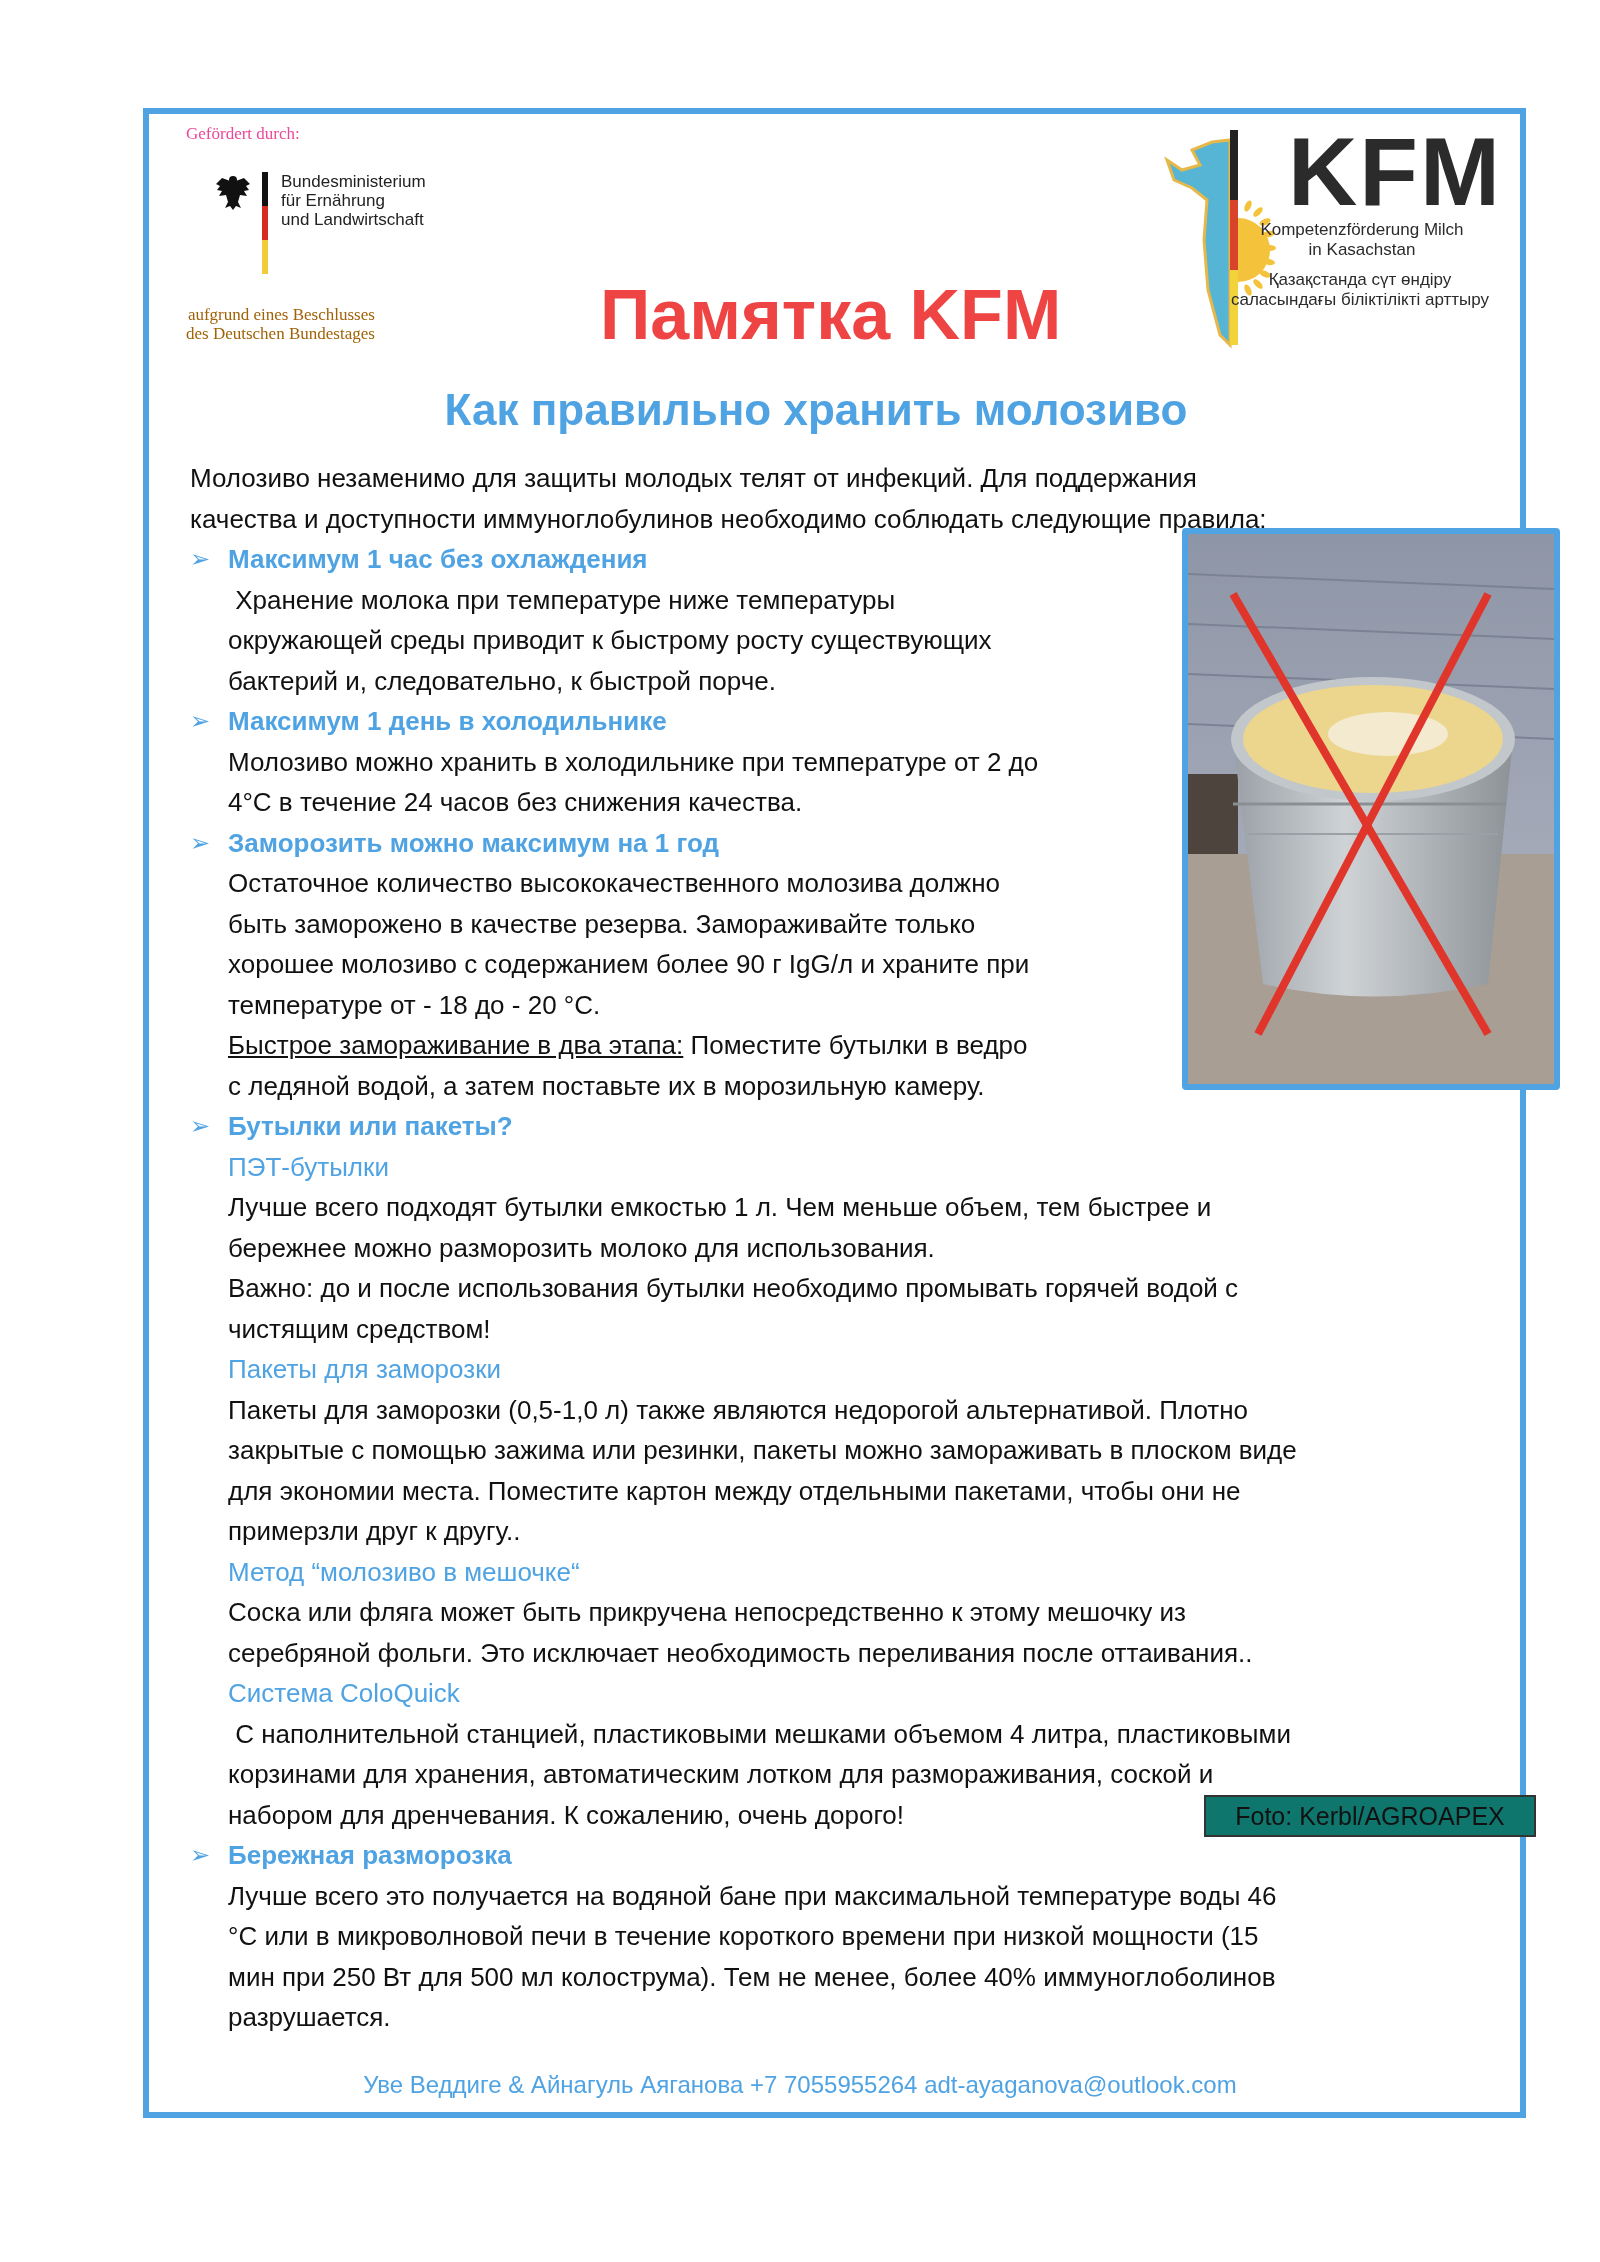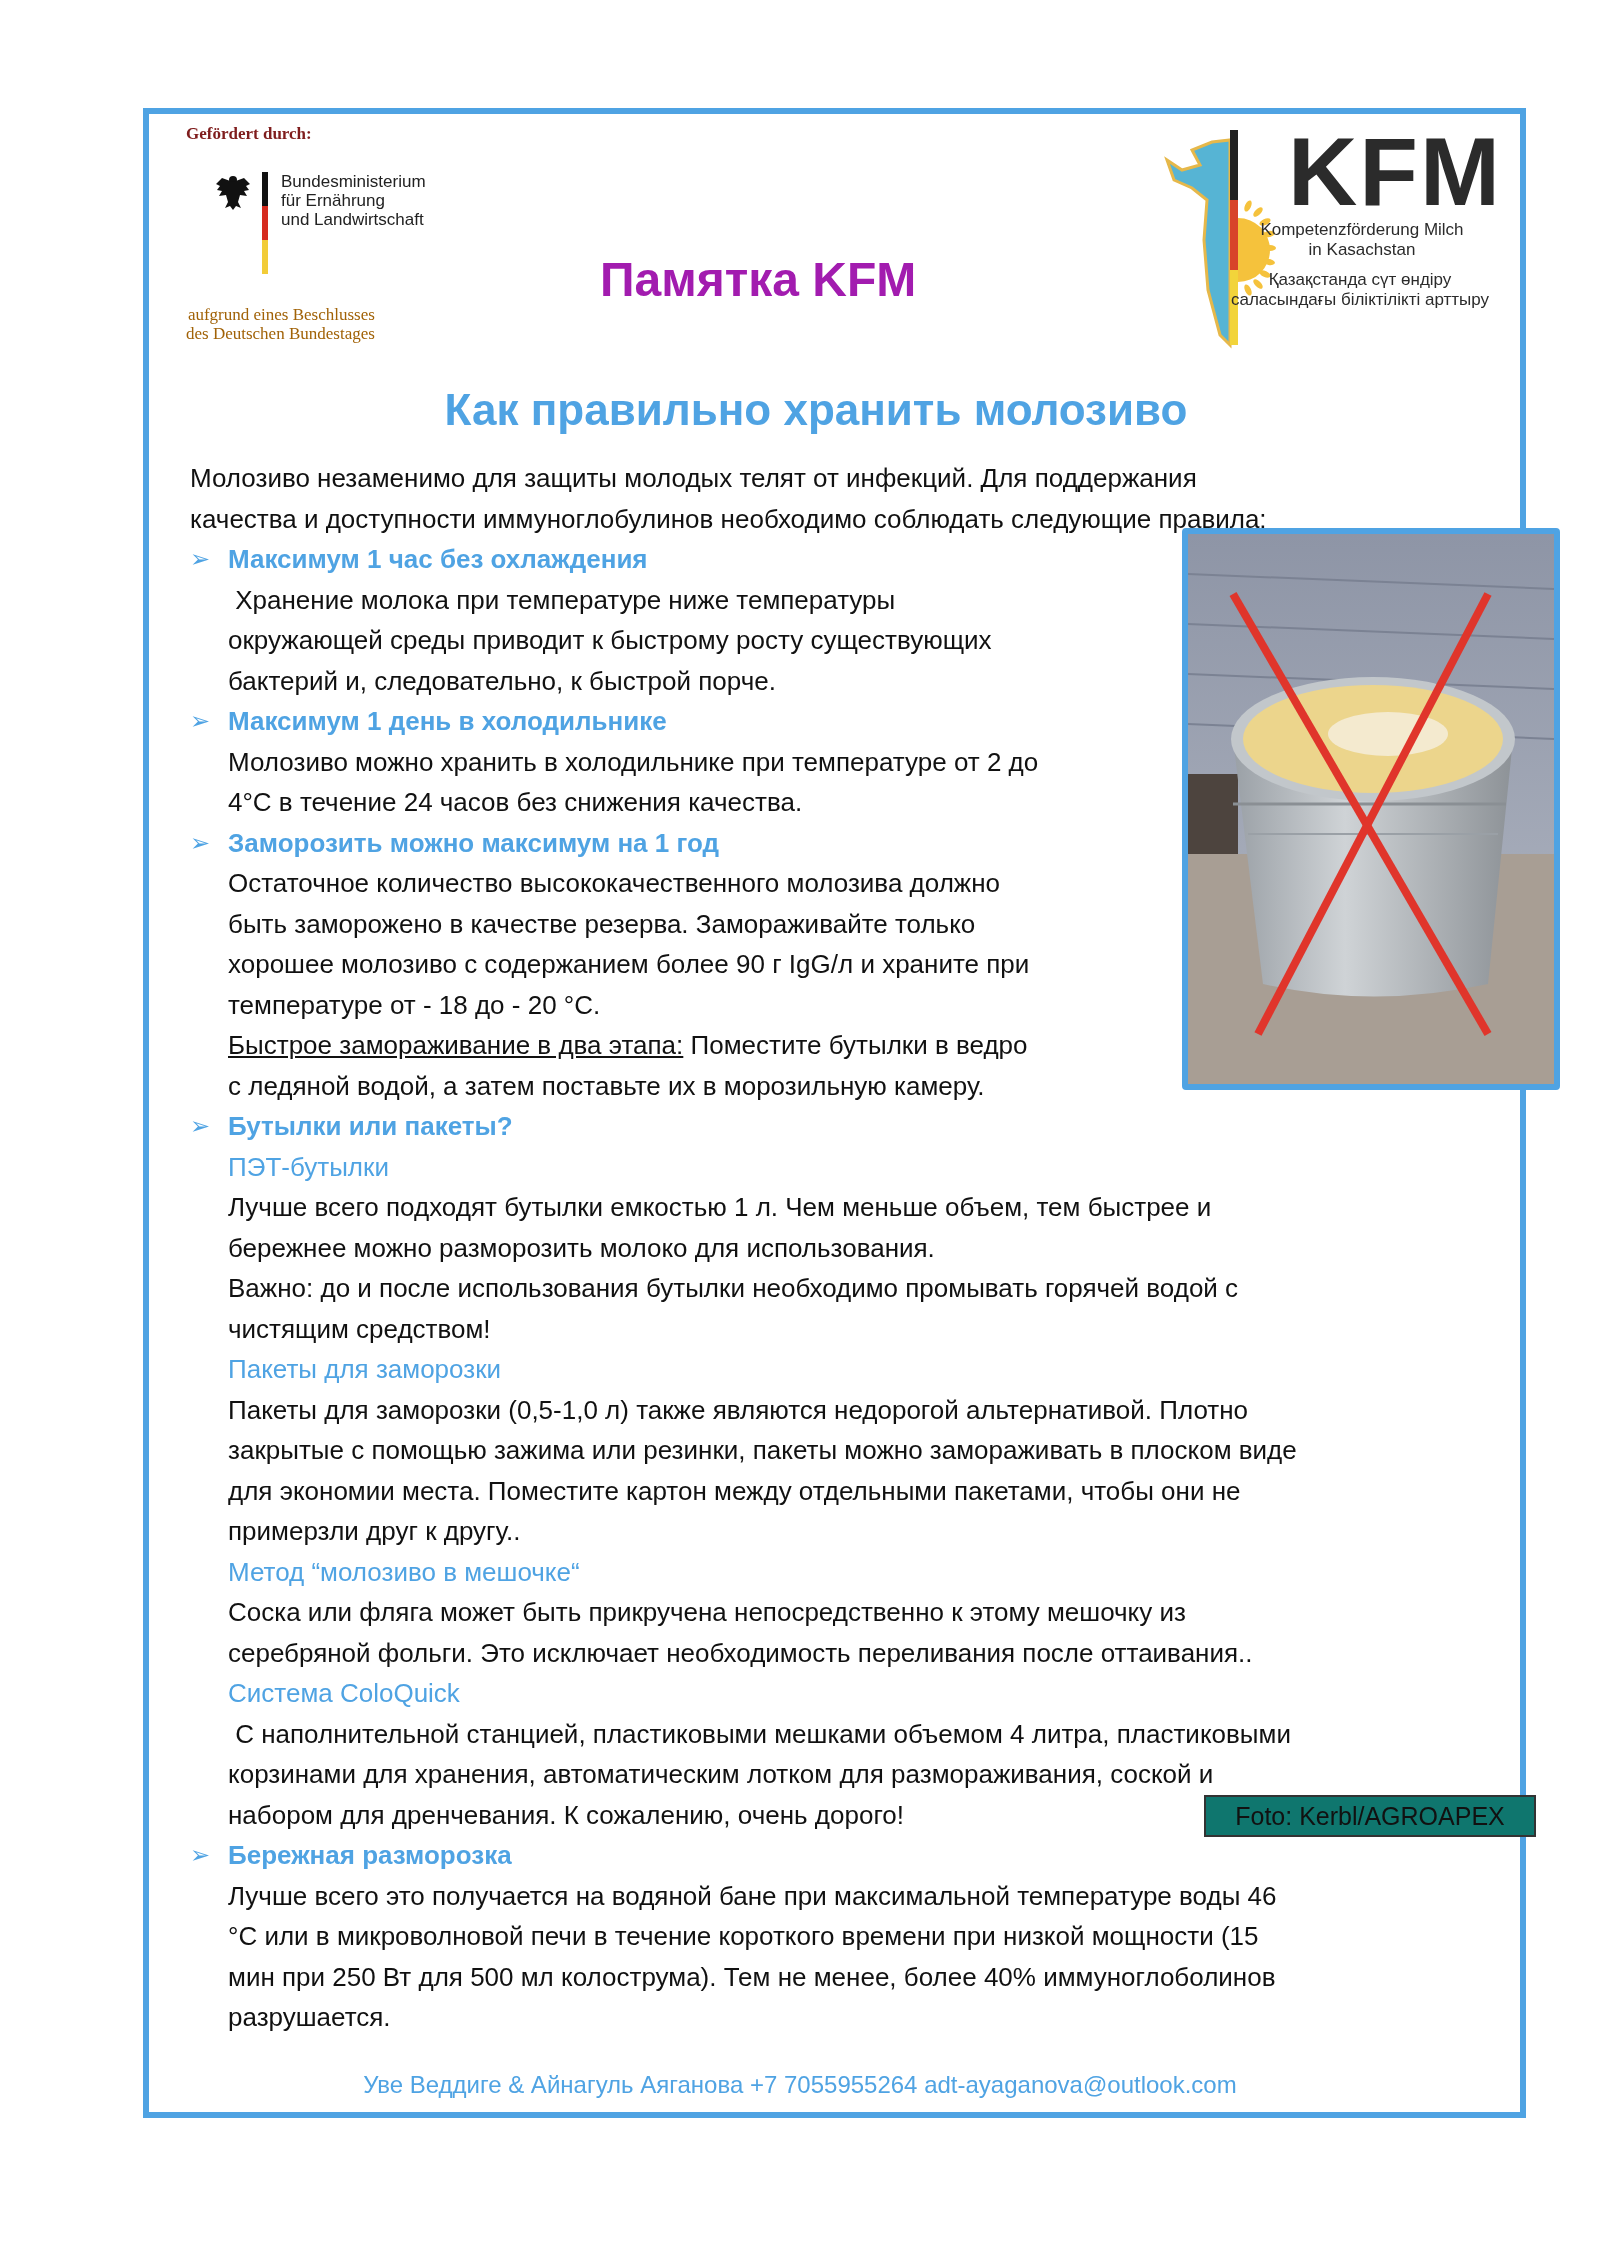--- a/index.html
+++ b/index.html
@@ -3,34 +3,34 @@
 <meta charset="utf-8">
 <style>
   html, body { margin: 0; padding: 0; background: #ffffff; }
   body { width: 1600px; height: 2262px; position: relative; overflow: hidden;
          font-family: "Liberation Sans", sans-serif; color: #111; }
   .frame { position: absolute; left: 143px; top: 108px; width: 1371px; height: 1998px;
            border: 6px solid #4fa3e3; box-sizing: content-box; }
   .abs { position: absolute; }
 
   
-  .gef { left: 186px; top: 124px; font-family: "Liberation Serif", serif; font-size: 17px; color: #7f1d1d; font-weight: bold; }
+  .gef { left: 186px; top: 124px; font-family: "Liberation Serif", serif; font-size: 17px; color: #ec4899; }
   .eagle { left: 214px; top: 172px; width: 38px; height: 40px; }
   .flagbar { left: 262px; top: 172px; width: 6px; height: 102px; }
   .flagbar div { width: 6px; }
   .ministry { left: 281px; top: 172px; font-size: 17px; line-height: 19px; color: #222; }
   .beschluss { left: 186px; top: 305px; font-family: "Liberation Serif", serif; font-size: 17px; line-height: 19px; color: #a16207; text-align: right; }
 
   
   .kfm-logo { left: 1112px; top: 120px; width: 400px; height: 230px; }
   .kfm-title { left: 1260px; top: 122px; font-size: 96px; font-weight: bold; color: #2b2b2b; letter-spacing: 2px; line-height: 100px; margin-left: 28px; }
   .kfm-sub { left: 1212px; top: 220px; width: 300px; text-align: center; font-size: 17px; line-height: 20px; color: #2b2b2b; }
   .kfm-kz { left: 1200px; top: 270px; width: 320px; text-align: center; font-size: 17px; line-height: 20px; color: #2b2b2b; }
 
-  .main-title { left: 600px; top: 252px; font-size: 48px; font-weight: bold; color: #a21caf; }
+  .main-title { left: 600px; top: 275px; font-size: 70px; font-weight: bold; color: #ef4444; }
   .subtitle { left: 16px; width: 1600px; text-align: center; top: 385px; font-size: 44px; font-weight: bold; color: #4fa3e3; }
 
   .content { left: 190px; top: 442px; width: 1290px; font-size: 26px; line-height: 40.5px; color: #111; margin-top: 16px; }
   .content p { margin: 0; }
   .bullet-h { color: #4fa3e3; font-weight: bold; position: relative; padding-left: 38px; }
   .bullet-h .arrow { position: absolute; left: 0; top: 0; color: #4fa3e3; font-weight: normal; font-size: 24px; }
   .indent { padding-left: 38px; }
   .sub-h { color: #4fa3e3; padding-left: 38px; }
   .u { text-decoration: underline; text-align: center; }
 

